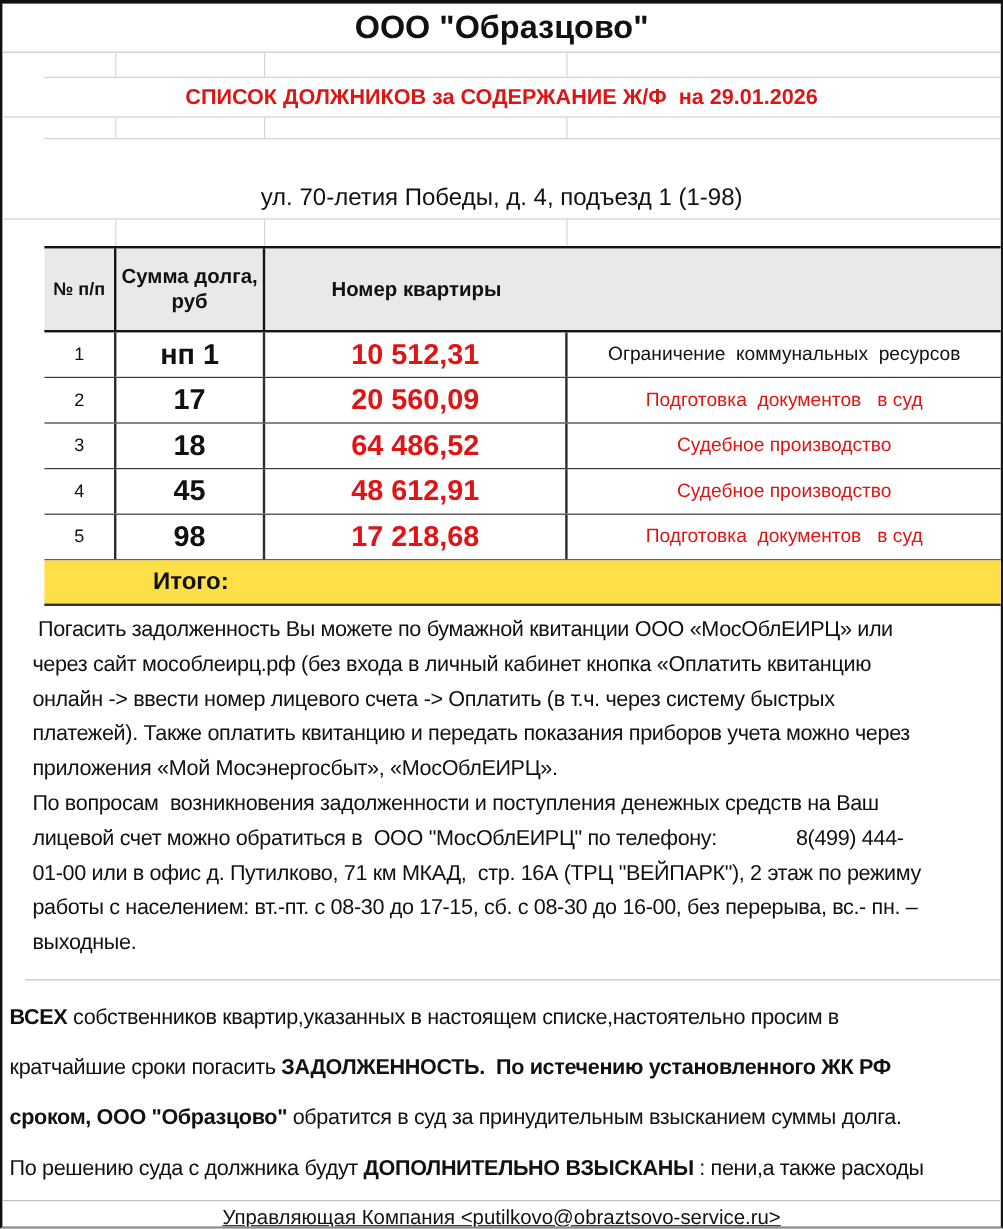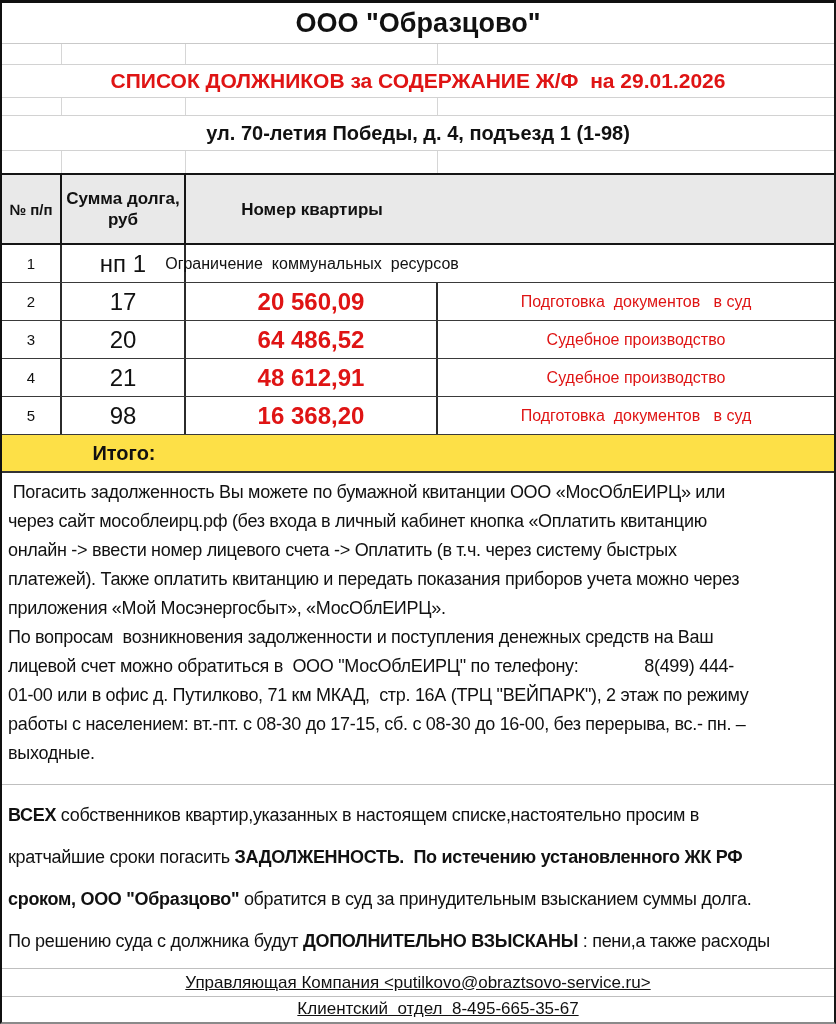--- a/index.html
+++ b/index.html
@@ -9,61 +9,61 @@
     box-sizing:border-box;
     background:#fff;
     border-top:3px solid #101010;
     border-left:2px solid #101010;
     border-right:2px solid #161616;
     border-bottom:2px solid #8a8a8a;
     font-family:"Liberation Sans", sans-serif;
     color:#111;
     overflow:hidden;
   }
-  .grid4{display:grid;grid-template-columns:60px 124px 252px 1fr;}
+  .grid4{display:grid;grid-template-columns:60px 124px 252px 1fr;margin-left:35px;}
   .center{display:flex;align-items:center;justify-content:center;}
 
   .row-title{height:41px;border-bottom:1px solid #c9c9c9;box-sizing:border-box;
     font-size:27px;font-weight:700;white-space:pre;}
   .row-spacer{box-sizing:border-box;border-bottom:1px solid #d2d2d2;}
   .row-spacer>div{border-right:1px solid #d6d6d6;}
   .row-spacer>div:last-child{border-right:none;}
   .sp1{height:21px;} .sp2{height:18px;} .sp3{height:22px;border-bottom:none;}
   .row-red{height:33px;border-bottom:1px solid #d2d2d2;box-sizing:border-box;
-    font-size:21px;font-weight:700;color:var(--red);white-space:pre;}
+    font-size:18px;font-weight:700;color:var(--red);white-space:pre;}
   .row-address{height:35px;border-bottom:1px solid #d2d2d2;box-sizing:border-box;
-    font-size:20px;font-weight:700;white-space:pre;}
+    font-size:20px;font-weight:400;white-space:pre;margin-top:32px;}
 
   .thead{height:72px;box-sizing:border-box;background:#e9e9e9;
     border-top:2px solid #151515;border-bottom:2px solid #151515;}
   .thead>div{border-right:2px solid #151515;display:flex;align-items:center;
     justify-content:center;text-align:center;font-weight:700;box-sizing:border-box;}
   .thead>div:last-child{border-right:none;}
   .th-num{font-size:15px;}
   .th{font-size:17px;line-height:21px;}
 
   .trow{height:38px;box-sizing:border-box;border-bottom:1px solid #3a3a3a;}
   .trow>div{border-right:2px solid #2b2b2b;display:flex;align-items:center;
     justify-content:center;box-sizing:border-box;white-space:pre;}
   .trow>div:last-child{border-right:none;}
   .td-num{font-size:15px;}
-  .td-flat{font-size:24px;font-weight:400;}
+  .td-flat{font-size:24px;font-weight:700;}
   .td-debt{font-size:24px;font-weight:700;color:var(--red);}
   .td-action{font-size:16px;}
   .td-action.red{color:var(--red);}
 
   .total{height:38px;box-sizing:border-box;background:#fde047;
     border-bottom:2px solid #333;}
   .total>div{display:flex;align-items:center;justify-content:center;white-space:pre;}
   .total-label{font-size:20px;font-weight:700;}
   .total-value{font-size:25px;font-weight:700;color:var(--red);}
 
   .block1{height:312px;box-sizing:border-box;border-bottom:1px solid #bfbfbf;
     padding:5px 8px 0 6px;font-size:18px;letter-spacing:-0.3px;line-height:29px;
-    white-space:pre-wrap;overflow:hidden;}
+    white-space:pre-wrap;overflow:hidden;margin-left:19px;}
   .block2{height:183px;box-sizing:border-box;padding:9px 8px 0 6px;
     font-size:18px;letter-spacing:-0.3px;line-height:42px;
     white-space:pre-wrap;overflow:hidden;}
   .block2 .b{font-weight:700;}
 
   .footer-row{box-sizing:border-box;border-top:1px solid #bfbfbf;
     font-size:17px;white-space:pre;}
   .footer-row span{text-decoration:underline;}
   .f1{height:28px;} .f2{height:25px;padding-left:40px;}
 </style>
@@ -101,44 +101,45 @@
 
   <div class="thead grid4">
     <div class="th-num">№ п/п</div>
     <div class="th">Сумма  долга, руб</div>
     <div class="th">Номер квартиры</div>
   </div>
 
   <div class="trow grid4">
     <div class="td-num">1</div>
     <div class="td-flat">нп 1</div>
+    <div class="td-debt">10 512,31</div>
     <div class="td-action">Ограничение  коммунальных  ресурсов</div>
   </div>
   <div class="trow grid4">
     <div class="td-num">2</div>
     <div class="td-flat">17</div>
     <div class="td-debt">20 560,09</div>
     <div class="td-action red">Подготовка  документов   в суд</div>
   </div>
   <div class="trow grid4">
     <div class="td-num">3</div>
-    <div class="td-flat">20</div>
+    <div class="td-flat">18</div>
     <div class="td-debt">64 486,52</div>
     <div class="td-action red">Судебное производство</div>
   </div>
   <div class="trow grid4">
     <div class="td-num">4</div>
-    <div class="td-flat">21</div>
+    <div class="td-flat">45</div>
     <div class="td-debt">48 612,91</div>
     <div class="td-action red">Судебное производство</div>
   </div>
   <div class="trow grid4">
     <div class="td-num">5</div>
     <div class="td-flat">98</div>
-    <div class="td-debt">16 368,20</div>
+    <div class="td-debt">17 218,68</div>
     <div class="td-action red">Подготовка  документов   в суд</div>
   </div>
 
   <div class="total grid4">
     <div></div>
     <div class="total-label">Итого:</div>
     <div></div>
   </div>
 
   <div class="block1"><span> Погасить задолженность Вы можете по бумажной квитанции ООО «МосОблЕИРЦ» или

